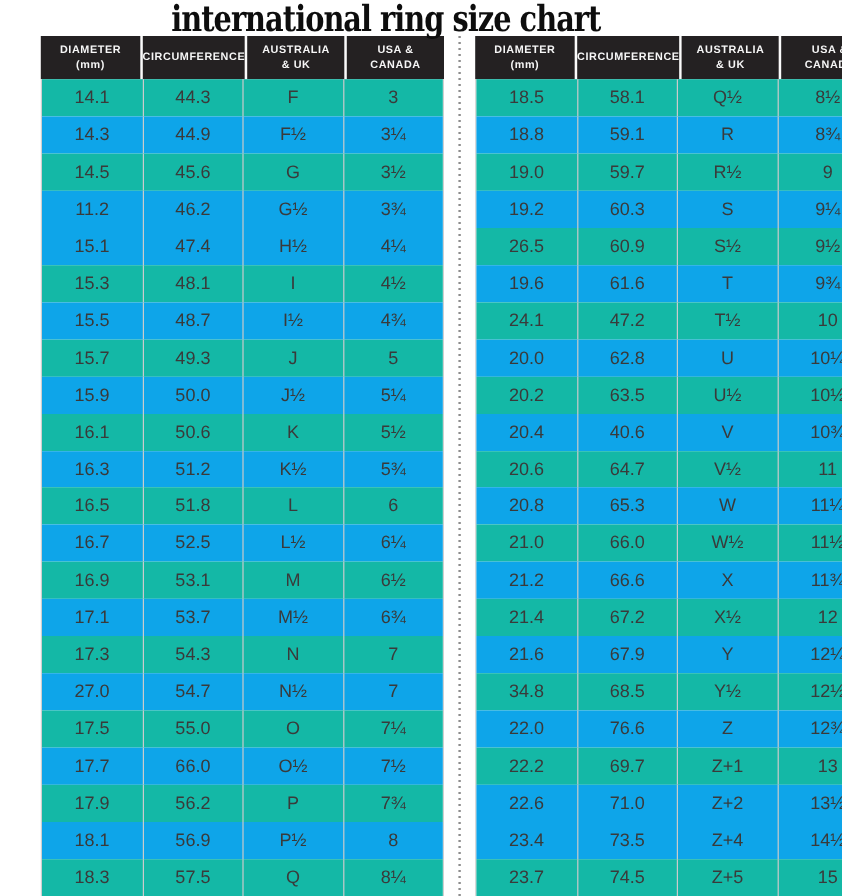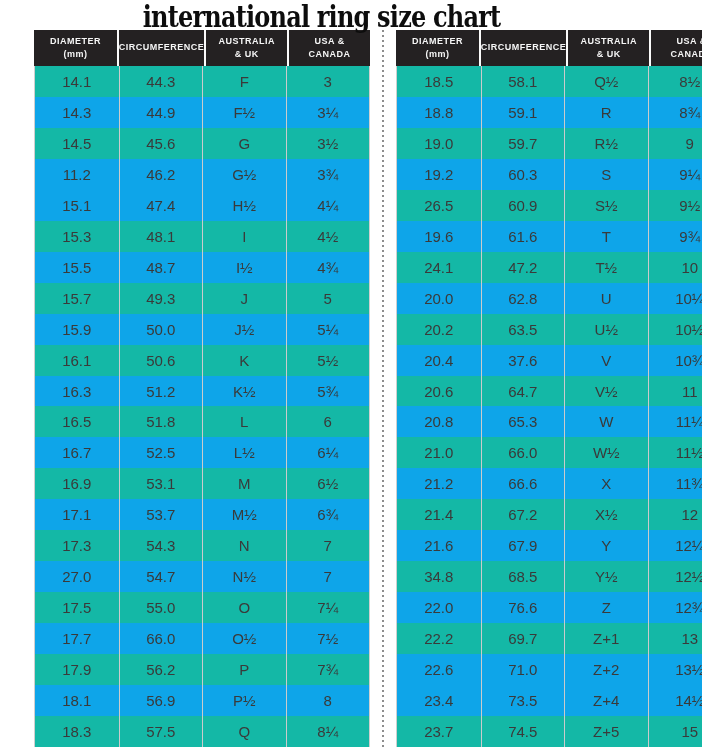--- a/index.html
+++ b/index.html
@@ -313,21 +313,21 @@
             <div class="cell">10¼</div>
           </div>
           <div class="row">
             <div class="cell">20.2</div>
             <div class="cell">63.5</div>
             <div class="cell">U½</div>
             <div class="cell">10½</div>
           </div>
           <div class="row alt">
             <div class="cell">20.4</div>
-            <div class="cell">37.6</div>
+            <div class="cell">40.6</div>
             <div class="cell">V</div>
             <div class="cell">10¾</div>
           </div>
           <div class="row">
             <div class="cell">20.6</div>
             <div class="cell">64.7</div>
             <div class="cell">V½</div>
             <div class="cell">11</div>
           </div>
           <div class="row alt">

